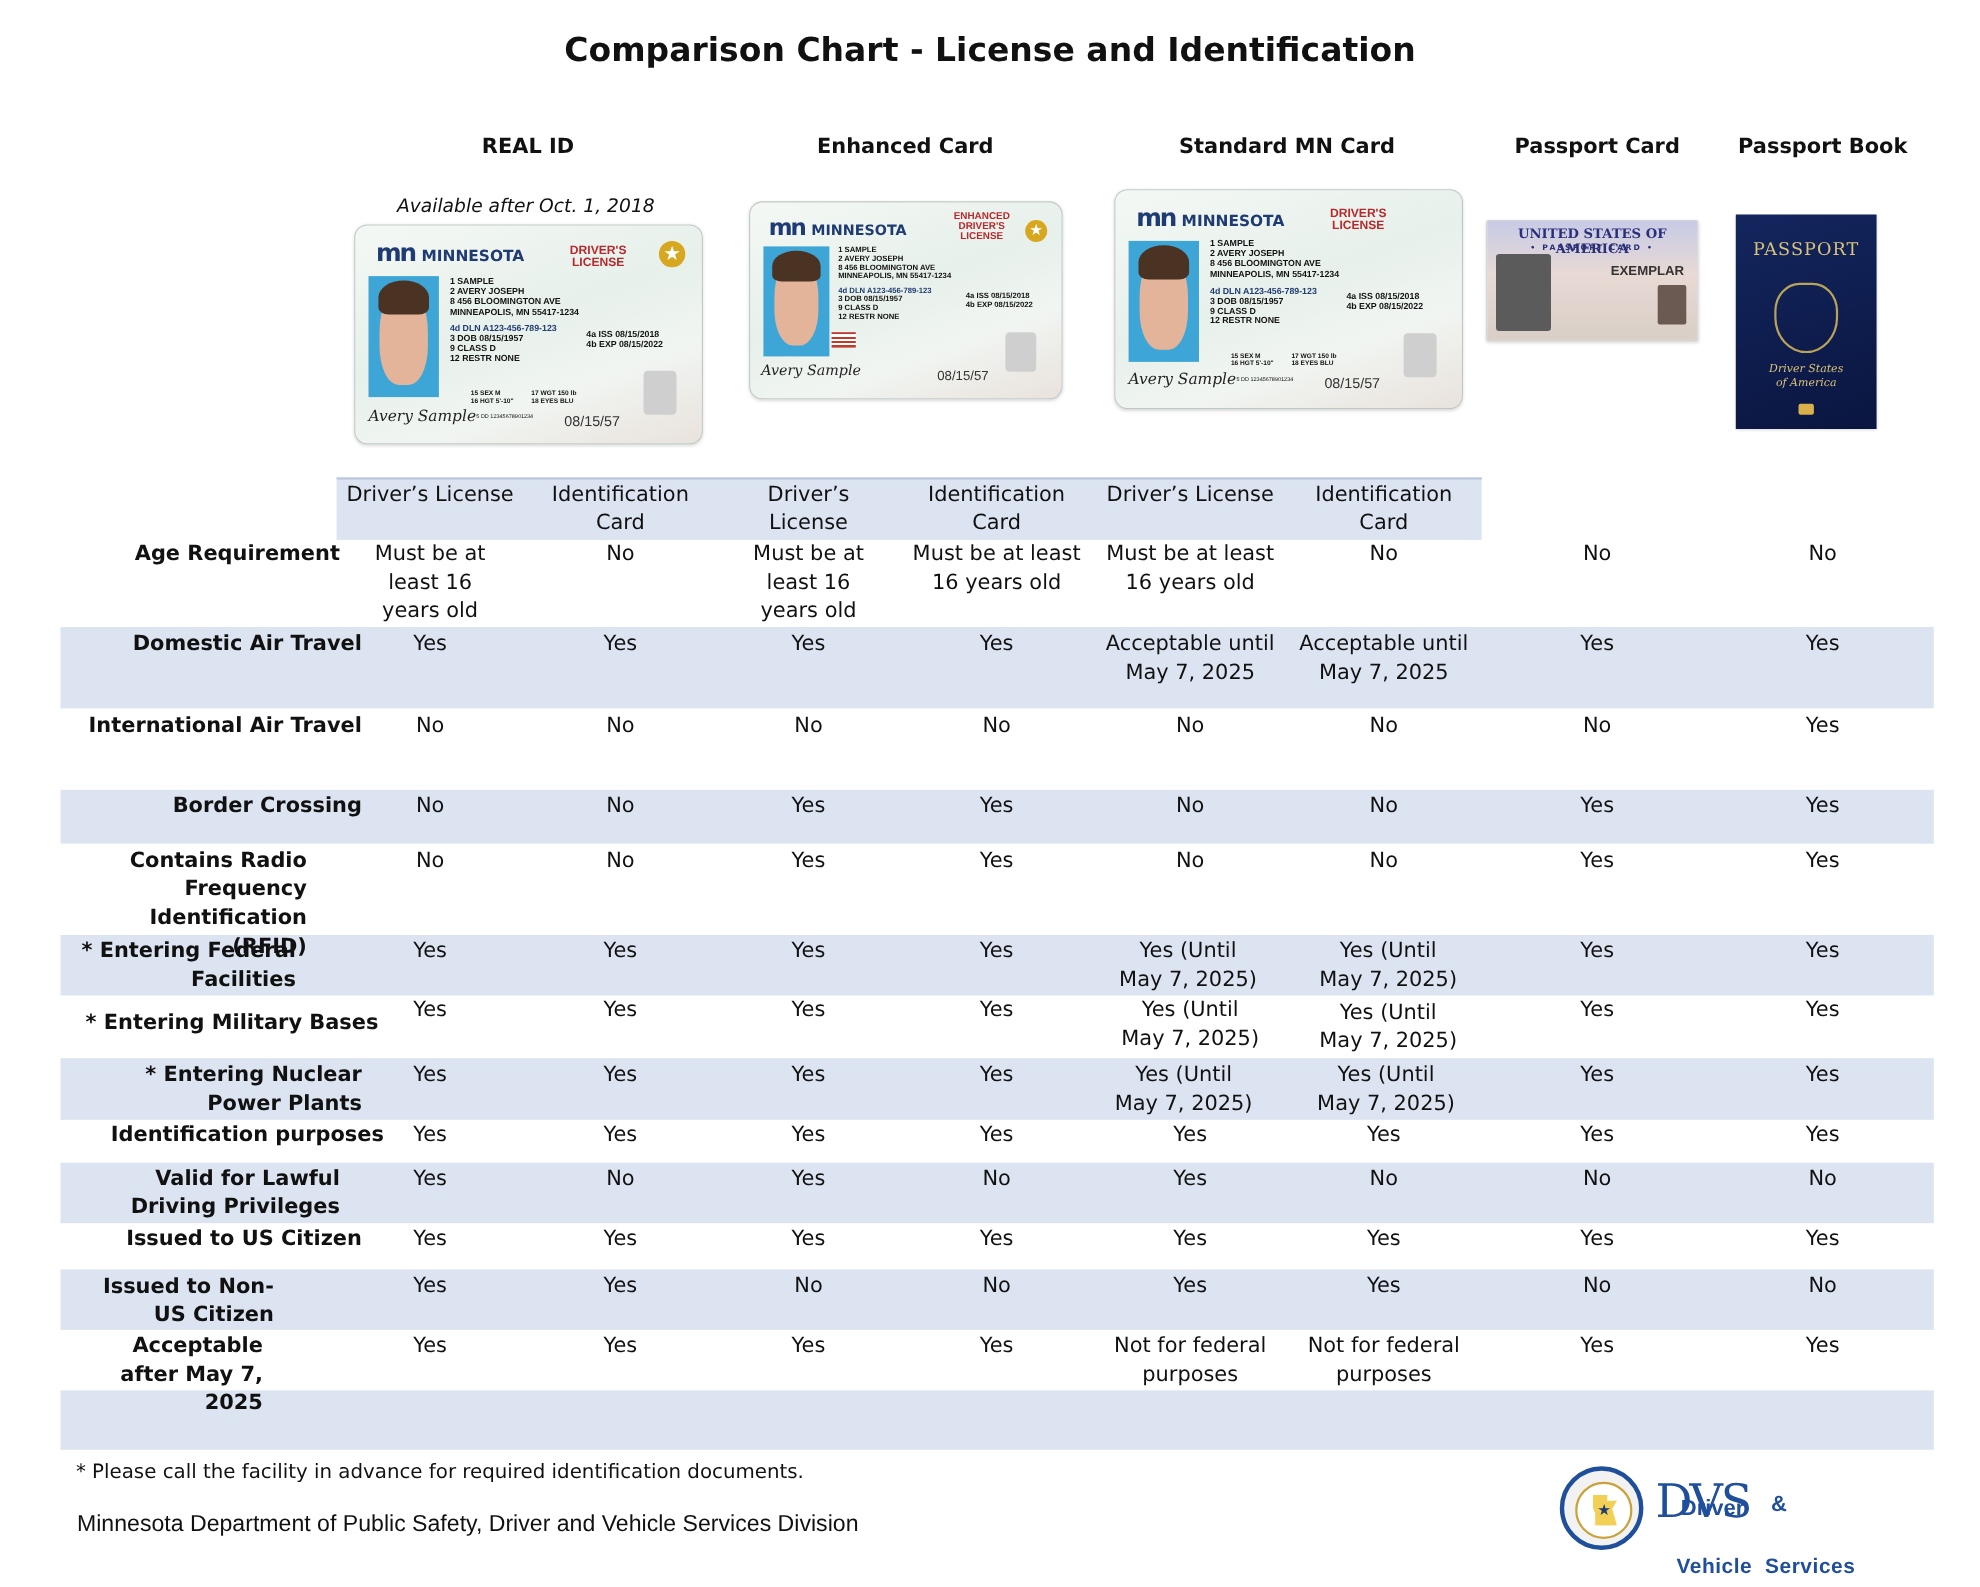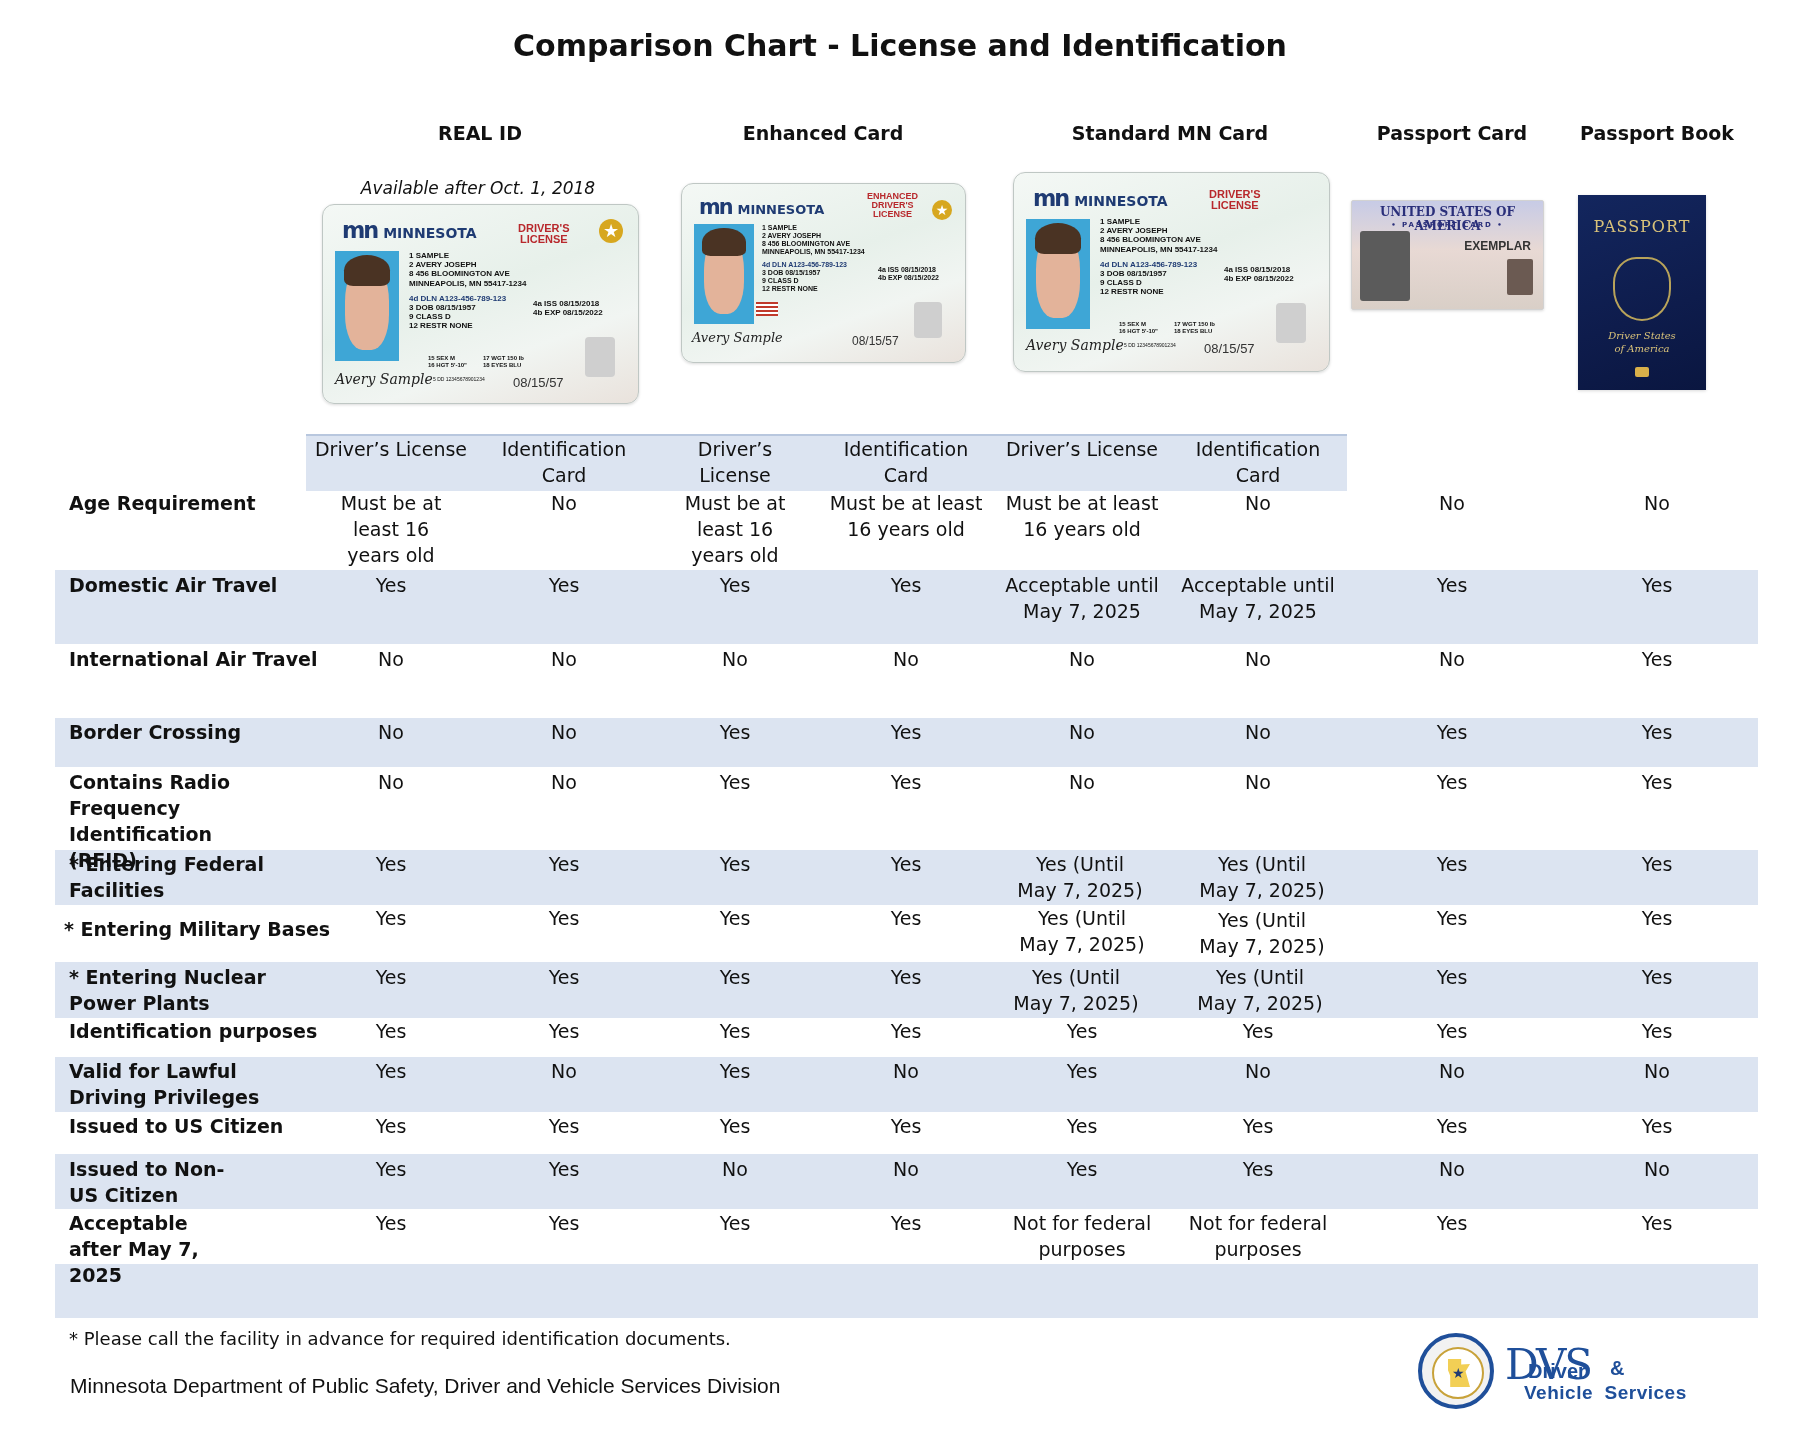--- a/index.html
+++ b/index.html
@@ -36,21 +36,21 @@
   .ppbook { background: linear-gradient(160deg, #13265e 0%, #0e1c4c 60%, #0a1640 100%); }
   .ppbook .pt { position: absolute; left: 0; right: 0; top: 22px; text-align: center; color: #d9c27a; font-family: "DejaVu Serif", serif; font-size: 16px; letter-spacing: 1px; }
   .ppbook .eagle { position: absolute; left: 50%; top: 62px; width: 58px; height: 64px; margin-left: -29px; border-radius: 40% 40% 50% 50%; border: 2px solid #b8a35a; box-sizing: border-box; }
   .ppbook .us { position: absolute; left: 0; right: 0; top: 134px; text-align: center; color: #d9c27a; font-family: "DejaVu Serif", serif; font-style: italic; font-size: 10px; line-height: 1.3; }
   .ppbook .chip { position: absolute; left: 50%; top: 172px; width: 14px; height: 10px; margin-left: -7px; background: #d9b04a; border-radius: 2px; }
 
   
   .subband { left: 306px; top: 434px; width: 1041px; height: 55px; background: #dce4f1; border-top: 2px solid #b8c7de; }
   .subhdr { top: 436px; font-size: 19px; text-align: center; line-height: 26px; transform: translateX(-50%); }
   .band { left: 55px; width: 1703px; background: #dce4f1; }
-  .rowlabel { left: 69px; font-size: 19px; font-weight: bold; line-height: 26px; }
+  .rowlabel { left: 69px; font-size: 19px; font-weight: bold; line-height: 26px; text-align: right; }
   .cell { font-size: 19px; text-align: center; line-height: 26px; transform: translateX(-50%); }
 
   .footnote { left: 69px; top: 1328px; font-size: 18px; }
   .addr { left: 70px; top: 1372px; font-family: "Liberation Sans", sans-serif; font-size: 21px; line-height: 27px; }
 
   .seal { left: 1418px; top: 1333px; width: 76px; height: 76px; border-radius: 50%; border: 4px solid #1f4f9a; background: #f2f2f2; box-sizing: border-box; }
   .seal .inner { position: absolute; left: 10px; top: 10px; width: 48px; height: 48px; border-radius: 50%; border: 2px solid #c8a23a; background: #fff; }
   .seal .mnshape { position: absolute; left: 14px; top: 10px; width: 22px; height: 28px; background: #f2cf55; clip-path: polygon(0 0, 60% 0, 60% 20%, 100% 18%, 80% 45%, 100% 100%, 10% 100%, 10% 60%, 0 40%); }
   .seal .st { position: absolute; left: 18px; top: 16px; color: #1f3b73; font-size: 14px; }
   .dvs { left: 1505px; top: 1340px; color: #1f4f9a; font-family: "DejaVu Serif", serif; font-size: 42px; line-height: 50px; letter-spacing: -2px; }
@@ -350,13 +350,13 @@
 
 <div class="abs seal">
   <div class="inner">
       <div class="mnshape"></div>
       <div class="st">★</div>
     </div>
 </div>
 <div class="abs dvs">DVS</div>
 <div class="abs dvs-sub1">Driver</div>
 <div class="abs dvs-amp">&amp;</div>
-<div class="abs dvs-sub2" style="white-space:pre;">Vehicle  Services</div>
+<div class="abs dvs-sub2" style="white-space:pre;margin-top:32px;">Vehicle  Services</div>
 
 </body></html>

